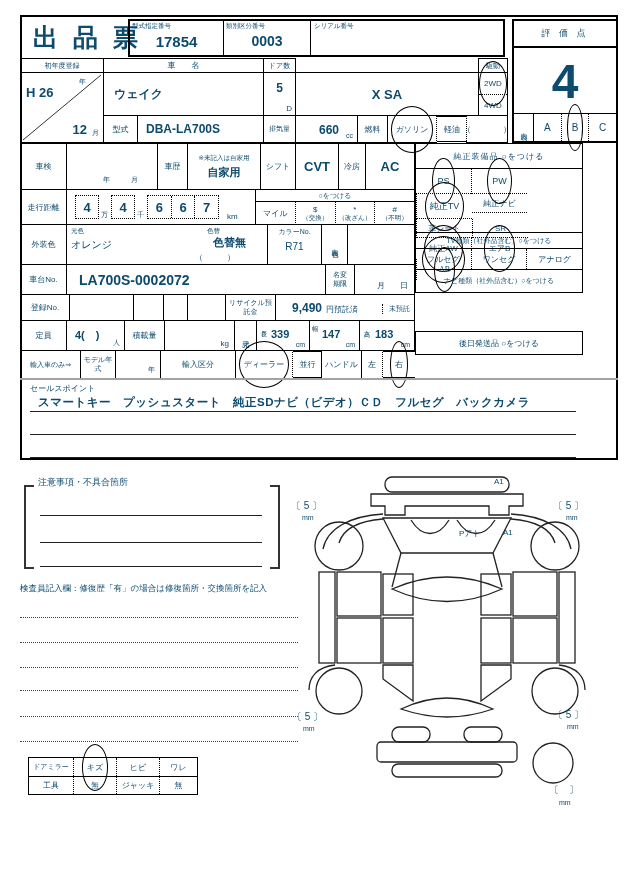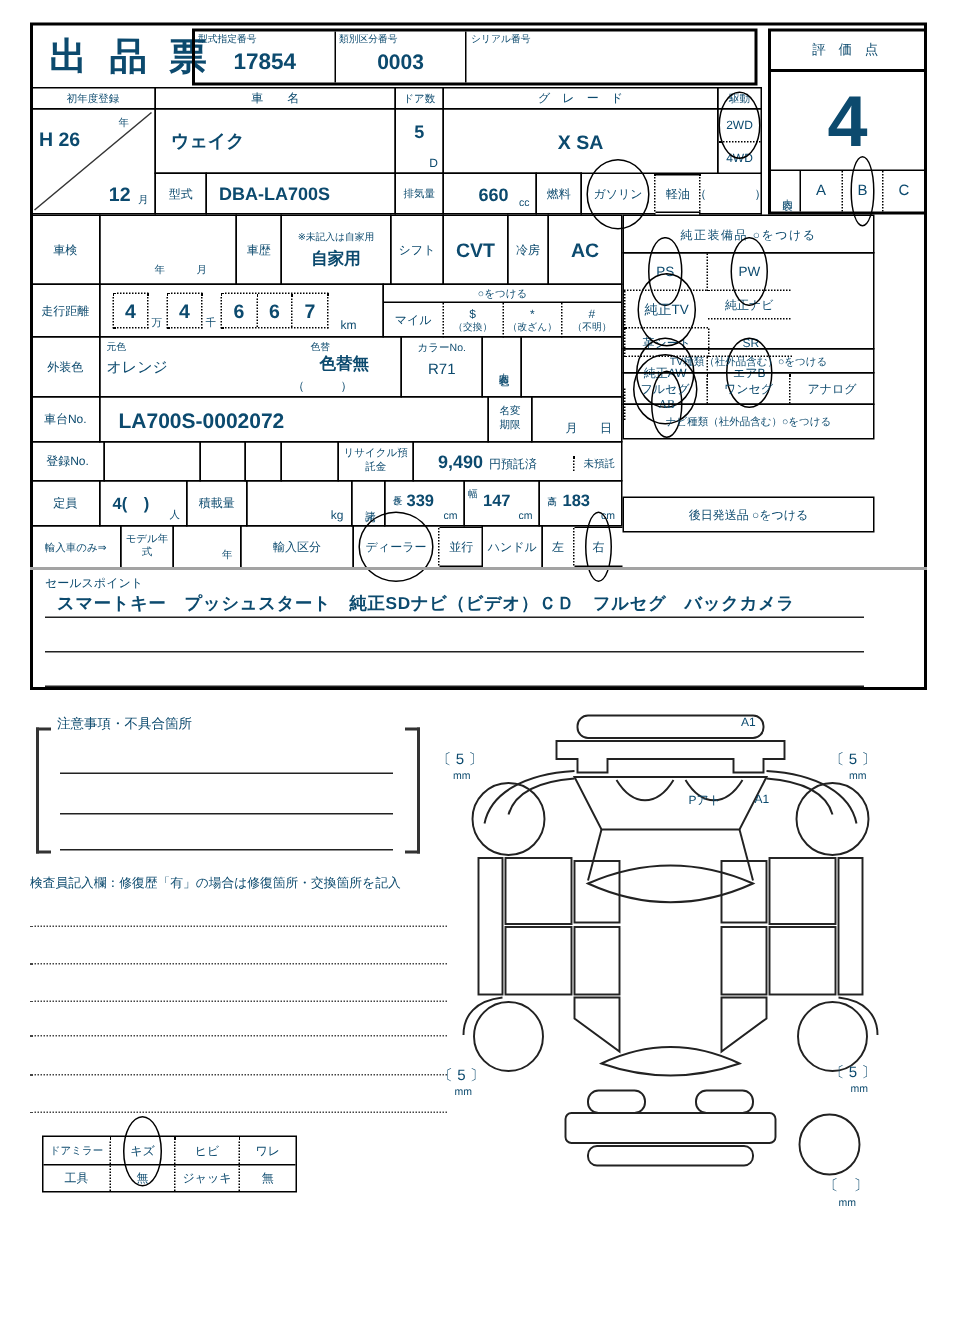--- a/index.html
+++ b/index.html
@@ -60,21 +60,20 @@
         </div>
       <div class="ct f10 dl" style="flex:1;">
           <span>C</span>
         </div>
     </div>
   </div>
 
   <div class="a bx ct f7" style="left:20px;top:58px;width:84px;height:15px;">初年度登録</div>
   <div class="a bx ct f8" style="left:103px;top:58px;width:161px;height:15px;">車　　名</div>
   <div class="a bx ct f7" style="left:263px;top:58px;width:33px;height:15px;">ドア数</div>
-  <div class="a bx ct f8" style="left:295px;top:58px;width:184px;height:15px;">グ　レ　ー　ド</div>
   <div class="a bx ct f7" style="left:478px;top:58px;width:30px;height:15px;">駆動</div>
 
   <div class="a bx" style="left:20px;top:72px;width:84px;height:71px;">
     <svg width="82" height="69" viewBox="0 0 82 69" style="position:absolute;left:0;top:0;">
       <line x1="2" y1="67" x2="80" y2="2" stroke="#333" stroke-width="1"></line>
     </svg>
     <span class="a b f13" style="left:5px;top:12px;">
       <span>H</span> <span>26</span></span>
     <span class="a f7" style="left:58px;top:4px;">年</span>
     <span class="a b f13" style="right:16px;bottom:5px;">12</span>

